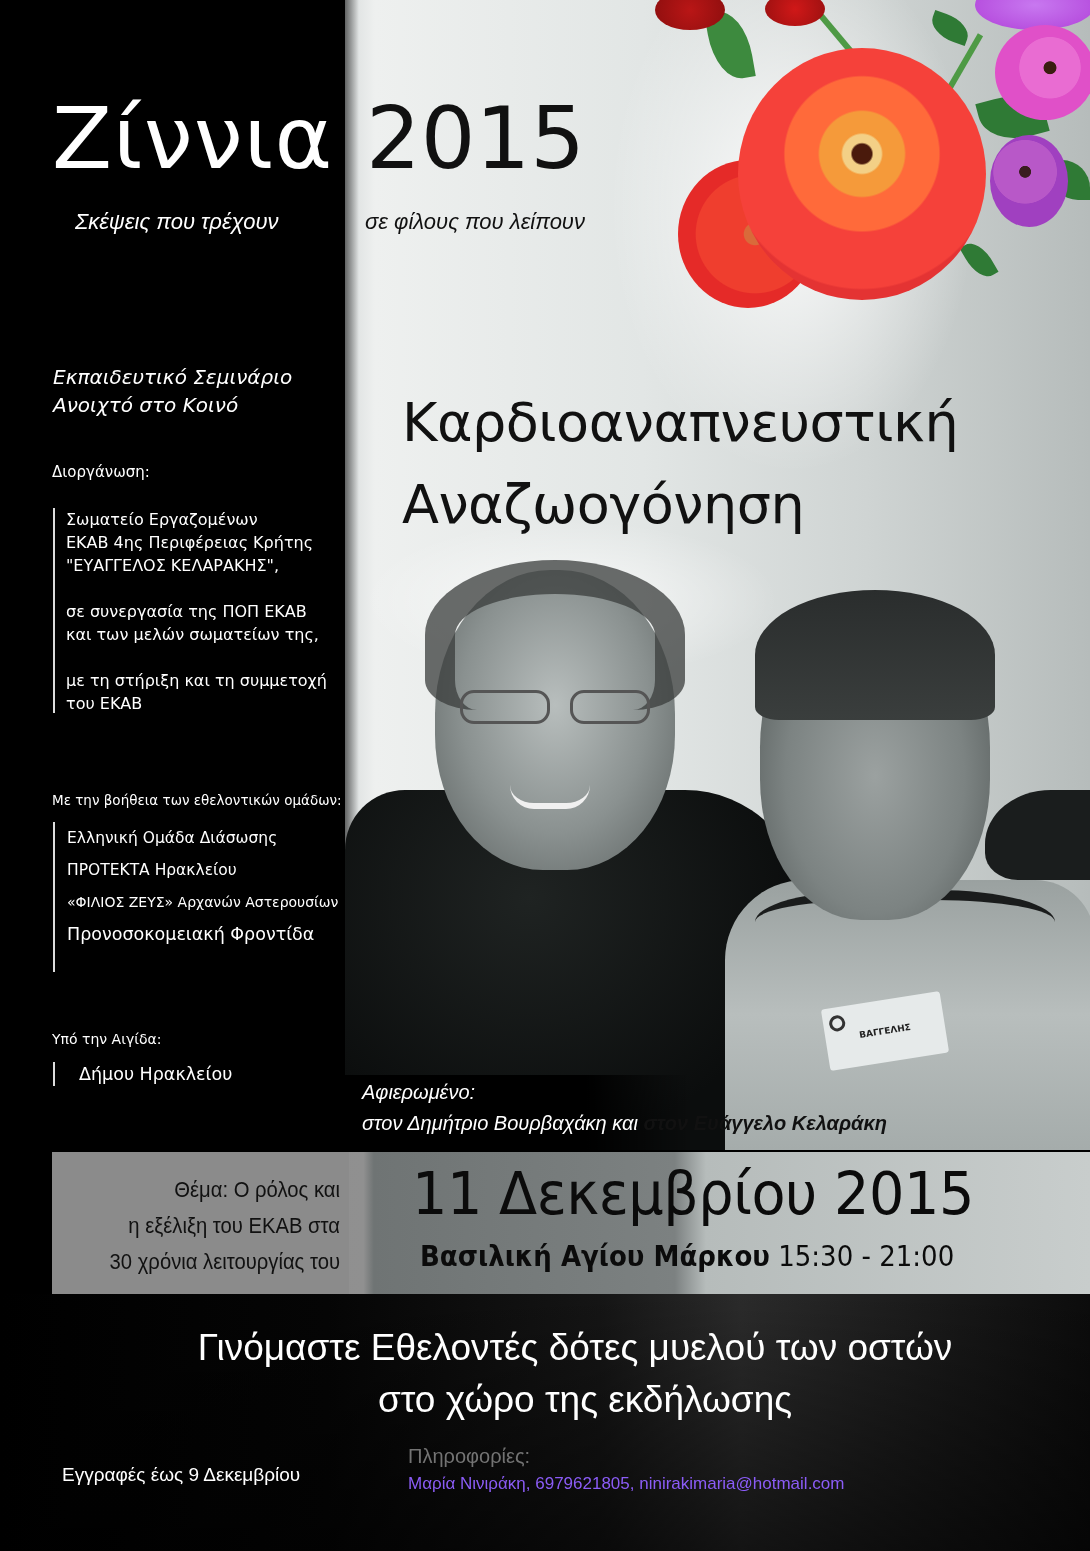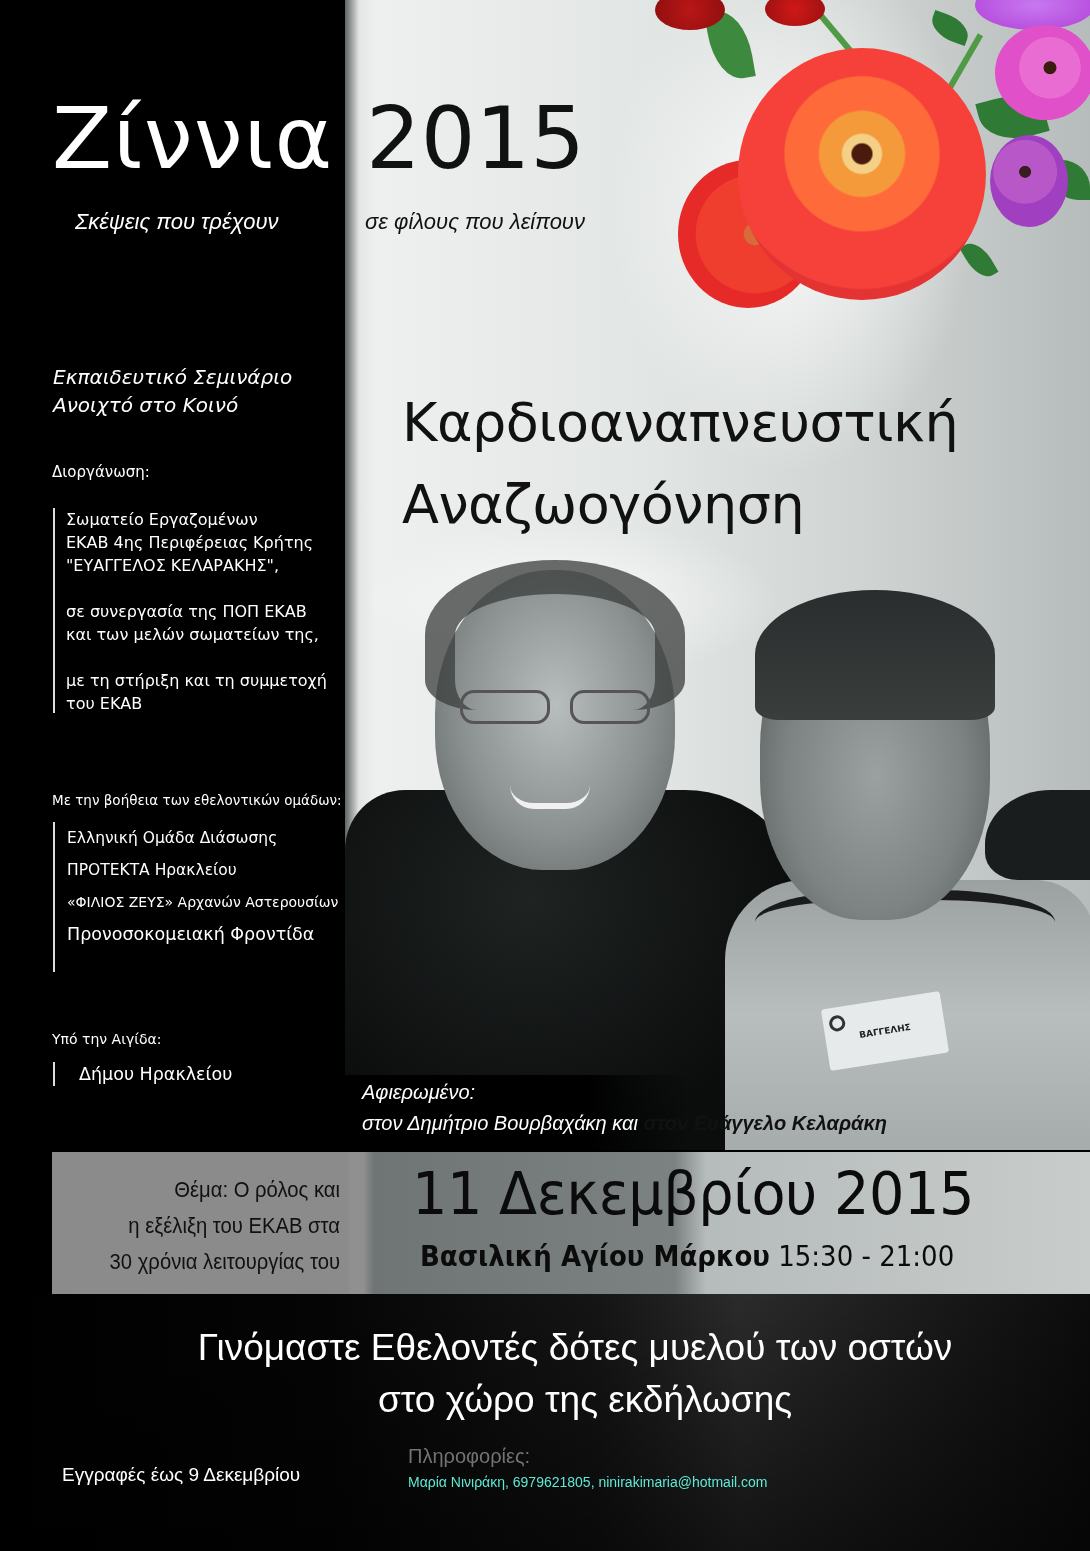--- a/index.html
+++ b/index.html
@@ -137,21 +137,21 @@
     
     .bottom { position: absolute; left: 0; top: 1294px; width: 1090px; height: 257px;
       background: linear-gradient(90deg, #000 0%, #050505 30%, #151515 55%, #2b2b2b 68%, #1a1a1a 85%, #0c0c0c 100%); }
     .bottom::after { content: ""; position: absolute; left: 0; top: 0; width: 100%; height: 100%;
       background: linear-gradient(180deg, rgba(0,0,0,0) 0%, rgba(0,0,0,0.55) 100%); }
     .donor { position: absolute; left: 0; top: 1310px; width: 1090px; text-align: center; font-size: 37px; line-height: 52px; color: #fff; font-family: "Liberation Sans", sans-serif; z-index: 2; margin-top: 12px; }
     .donor p:first-child { padding-left: 60px; }
     .donor p:last-child { padding-left: 80px; }
     .registration { position: absolute; left: 62px; top: 1464px; font-size: 19px; color: #fff; font-family: "Liberation Sans", sans-serif; z-index: 2; }
     .info-label { position: absolute; left: 408px; top: 1445px; font-size: 20px; color: #737373; font-family: "Liberation Sans", sans-serif; z-index: 2; }
-    .info-contact { position: absolute; left: 408px; top: 1474px; font-size: 14px; color: #5eead4; font-family: "Liberation Sans", sans-serif; white-space: nowrap; z-index: 2; }
+    .info-contact { position: absolute; left: 408px; top: 1474px; font-size: 17px; color: #8b5cf6; font-family: "Liberation Sans", sans-serif; white-space: nowrap; z-index: 2; }
   </style>
 </head>
 <body>
 
 <div class="poster">
 
   <div class="photo-area"></div>
   <div class="bg-blur-light"></div>
 
   <div class="flowers">

